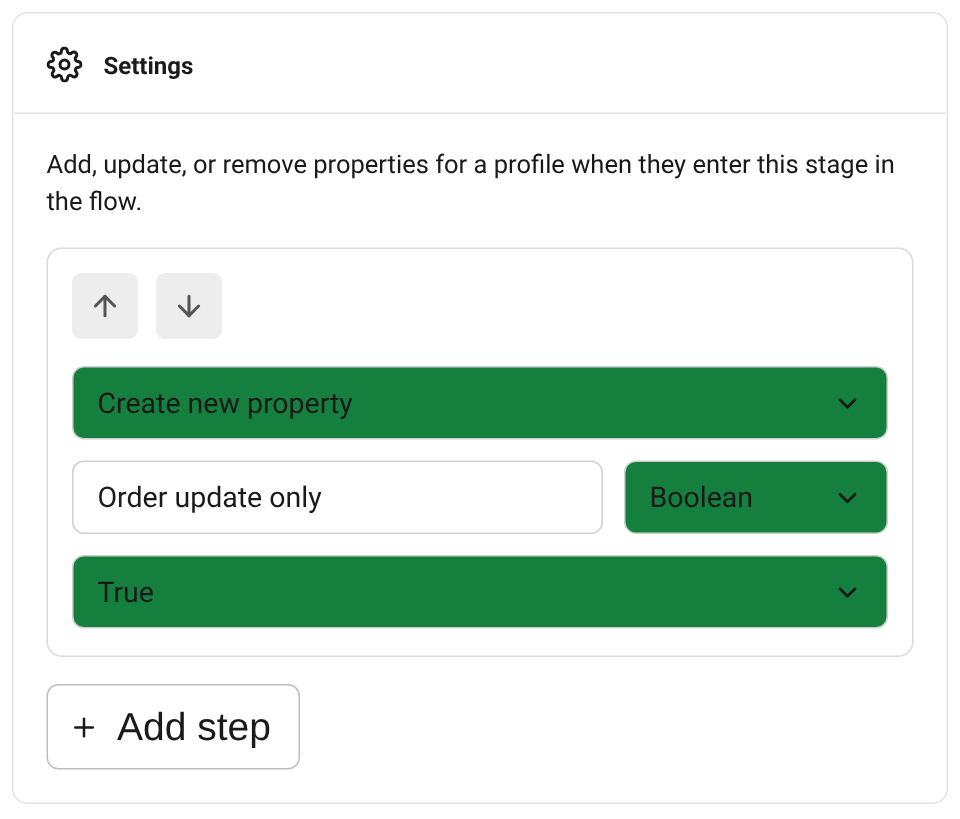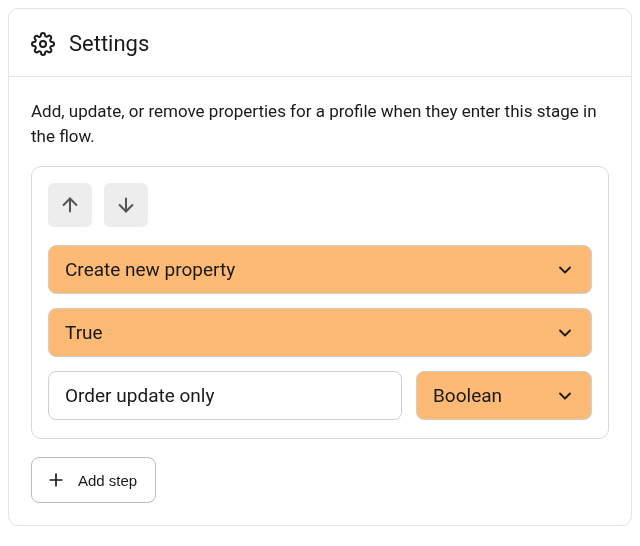--- a/index.html
+++ b/index.html
@@ -19,22 +19,22 @@
     }
     .header {
       display: flex;
       align-items: center;
       gap: 14px;
       padding: 22px 22px 20px 22px;
       border-bottom: 1px solid #e4e4e4;
     }
     .gear-icon svg { display: block; }
     .header-title {
-      font-size: 22px;
-      font-weight: 400;
+      font-size: 16px;
+      font-weight: 700;
       color: #1a1a1a;
     }
     .desc {
       padding: 22px 22px 18px 22px;
       font-size: 17px;
       line-height: 1.45;
       color: #1a1a1a;
     }
     .card {
       margin: 0 22px 0 22px;
@@ -67,21 +67,21 @@
     .row:last-child { margin-bottom: 0; }
     .select {
       display: flex;
       align-items: center;
       justify-content: space-between;
       border: 1px solid #cfcfcf;
       border-radius: 8px;
       padding: 12px 16px;
       font-size: 19px;
       color: #1a1a1a;
-      background: #fdba74;
+      background: #15803d;
       cursor: pointer;
       flex: 1 1 auto;
       min-width: 0;
     }
     .select.small { flex: 0 0 176px; }
     .input {
       display: flex;
       align-items: center;
       border: 1px solid #cfcfcf;
       border-radius: 8px;
@@ -97,21 +97,21 @@
       padding: 18px 22px 22px 22px;
     }
     .add-step {
       display: inline-flex;
       align-items: center;
       gap: 12px;
       border: 1px solid #bdbdbd;
       border-radius: 8px;
       background: #fff;
       padding: 12px 18px 12px 14px;
-      font-size: 15px;
+      font-size: 26px;
       color: #1a1a1a;
       cursor: pointer;
     }
     .plus-icon svg { display: block; }
     .label { white-space: nowrap; overflow: hidden; text-overflow: ellipsis; }
   </style>
 </head>
 <body>
 
 <div class="panel">
@@ -152,36 +152,36 @@
         <span class="label">Create new property</span>
         <span class="chevron">
           <svg width="20" height="20" viewBox="0 0 24 24" fill="none" stroke="#1a1a1a" stroke-width="2.2" stroke-linecap="round" stroke-linejoin="round">
             <polyline points="6 9 12 15 18 9"></polyline>
           </svg>
         </span>
       </div>
     </div>
 
     <div class="row">
-      <div class="select">
-        <span class="label">True</span>
+      <div class="input">
+        <span class="label">Order update only</span>
+      </div>
+      <div class="select small">
+        <span class="label">Boolean</span>
         <span class="chevron">
           <svg width="20" height="20" viewBox="0 0 24 24" fill="none" stroke="#1a1a1a" stroke-width="2.2" stroke-linecap="round" stroke-linejoin="round">
             <polyline points="6 9 12 15 18 9"></polyline>
           </svg>
         </span>
       </div>
     </div>
 
     <div class="row">
-      <div class="input">
-        <span class="label">Order update only</span>
-      </div>
-      <div class="select small">
-        <span class="label">Boolean</span>
+      <div class="select">
+        <span class="label">True</span>
         <span class="chevron">
           <svg width="20" height="20" viewBox="0 0 24 24" fill="none" stroke="#1a1a1a" stroke-width="2.2" stroke-linecap="round" stroke-linejoin="round">
             <polyline points="6 9 12 15 18 9"></polyline>
           </svg>
         </span>
       </div>
     </div>
   </div>
 
   <div class="add-step-wrap">

